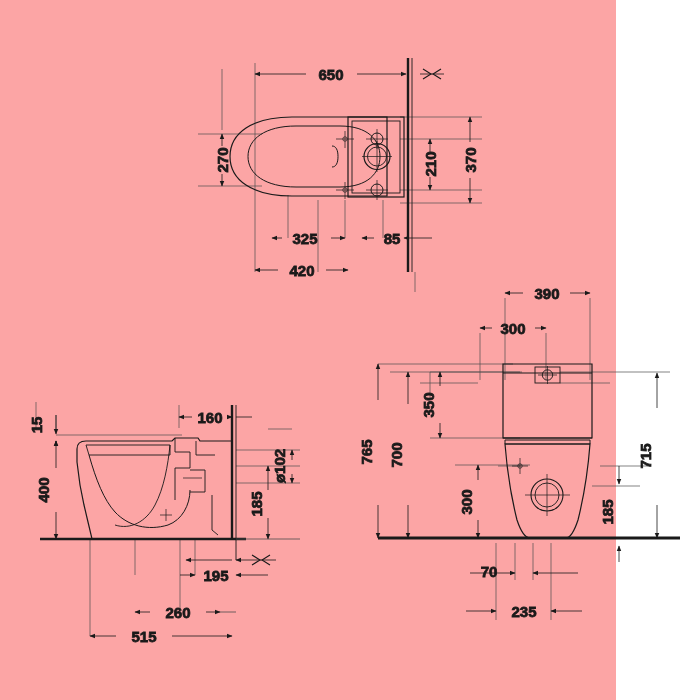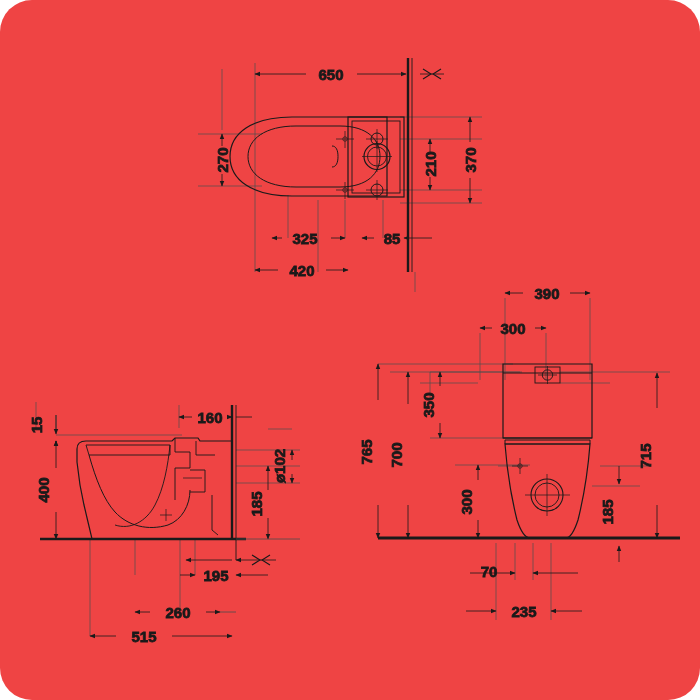--- a/index.html
+++ b/index.html
@@ -1,18 +1,18 @@
 <!DOCTYPE html>
 <html><head>
 <meta charset="utf-8">
 <style>
   html,body{margin:0;padding:0;background:#ffffff;}
   body{width:700px;height:700px;overflow:hidden;
        font-family:"Liberation Sans",sans-serif;}
-  #sheet{position:relative;width:700px;height:700px;background:#ef4444;border-radius:32px;}
+  #sheet{position:relative;width:616px;height:700px;background:#fca5a5;}
   svg{display:block;}
   .dimtext{font-family:"Liberation Sans",sans-serif;font-weight:bold;
            font-size:15px;fill:#1a1a1a;}
 </style>
 </head>
 <body>
 
 <div id="sheet">
 <svg width="700" height="700" viewBox="0 0 700 700">
   <defs>

